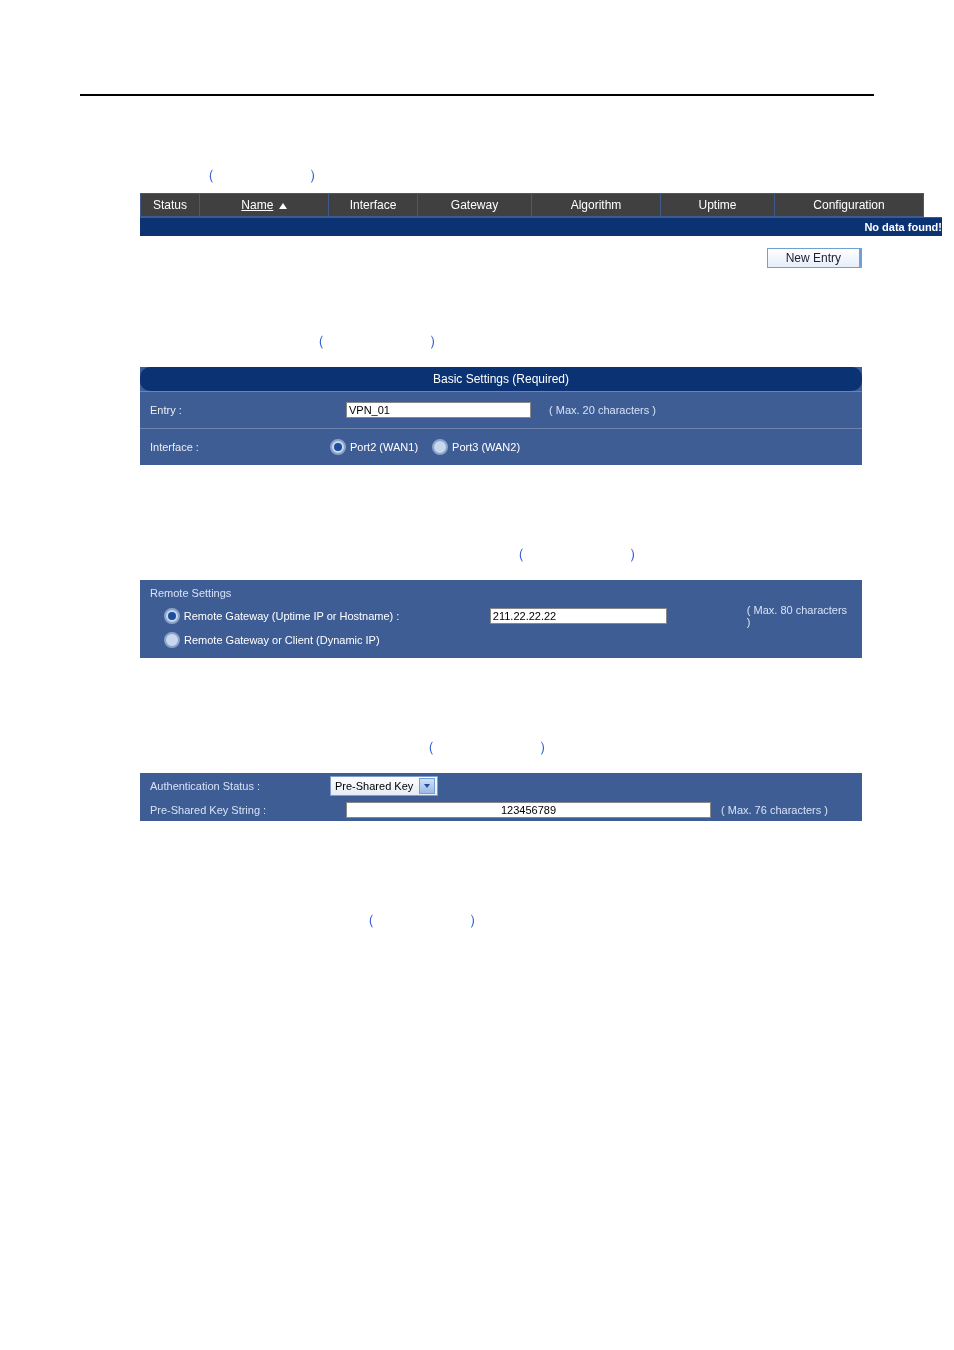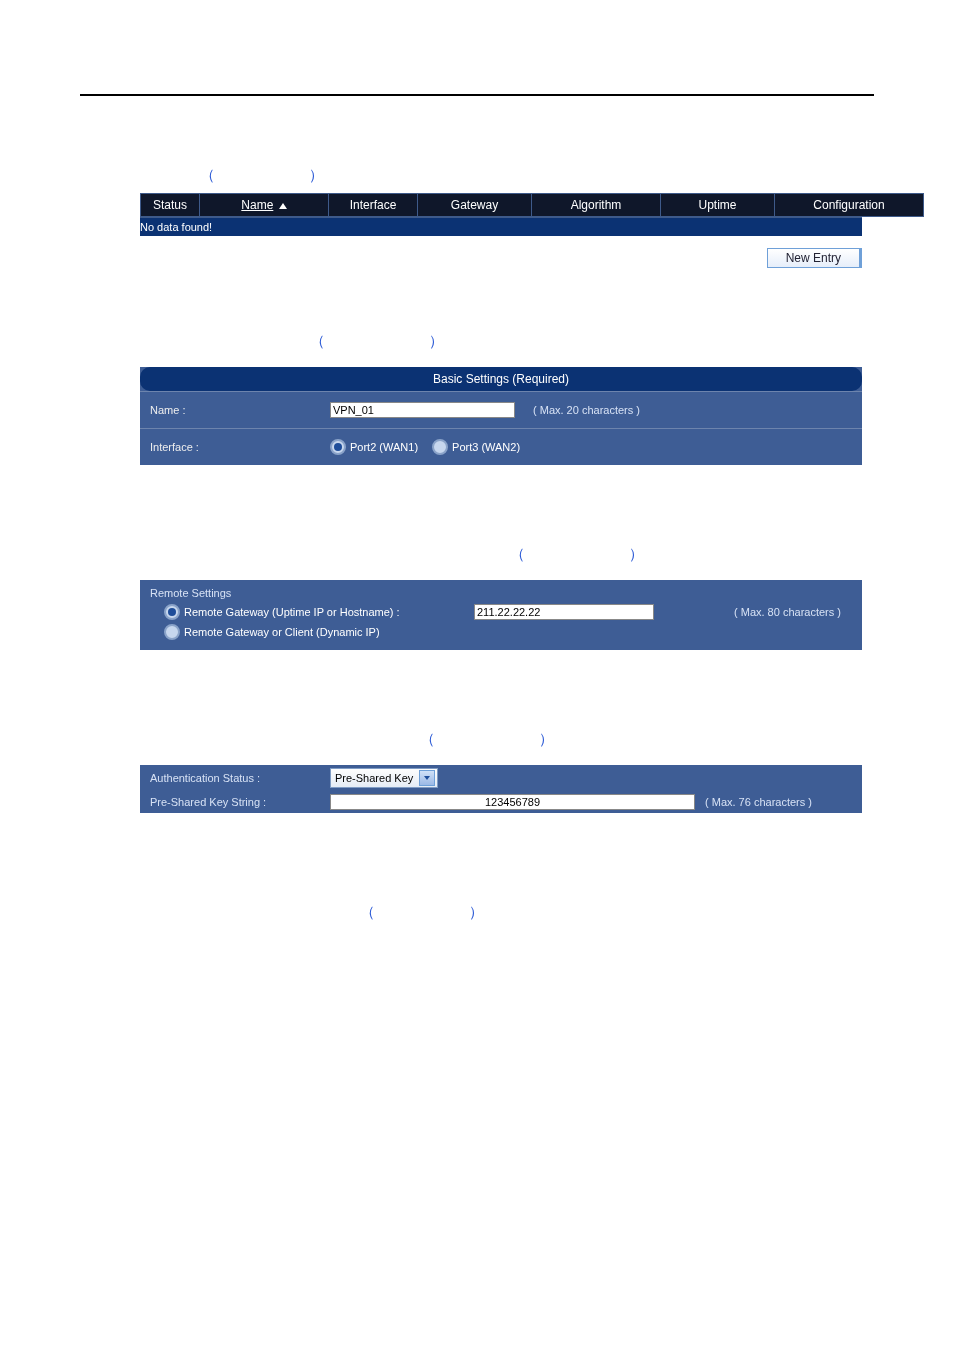--- a/index.html
+++ b/index.html
@@ -35,21 +35,21 @@
   .paren { color: #2d5bd6; font-size: 15px; }
 
   
   .hdr-table {
     width: 722px;
     border-collapse: collapse;
     margin-left: 60px;
     table-layout: fixed;
   }
   .hdr-table th {
-    background: #0f172a;
+    background: #404040;
     color: #fff;
     font-weight: normal;
     font-size: 12px;
     padding: 4px 4px;
     border: 1px solid #3e5a8a;
     text-align: center;
   }
   .hdr-table .col-status { width: 50px; }
   .hdr-table .col-name { width: 120px; }
   .hdr-table .col-interface { width: 80px; }
@@ -60,28 +60,29 @@
   .sort-arrow {
     display: inline-block;
     width: 0; height: 0;
     border-left: 4px solid transparent;
     border-right: 4px solid transparent;
     border-bottom: 6px solid #fff;
     margin-left: 2px;
     vertical-align: middle;
   }
   .no-data-row {
-    width: 722px;
+    width: 802px;
     margin-left: 60px;
     background: #0b3273;
     color: #fff;
     font-size: 11px;
-    text-align: left;
+    text-align: right;
     padding: 3px 0;
     border-top: 1px solid #3e5a8a;
+    font-weight: bold;
   }
   .new-entry-row {
     width: 722px;
     margin-left: 60px;
     text-align: right;
     padding: 12px 0 4px 0;
     text-decoration: underline;
   }
   .btn {
     display: inline-block;
@@ -121,20 +122,21 @@
   .panel-row:first-of-type { border-top: none; }
   .field-label { width: 180px; color: #eee; }
   .text-input {
     font-family: Arial, sans-serif;
     font-size: 11px;
     padding: 1px 2px;
     border: 1px solid #888;
     background: #fff;
     color: #000;
     box-sizing: border-box;
+    margin-left: 16px;
   }
   .text-input.w-name { width: 185px; }
   .hint { color: #d7e2f5; margin-left: 18px; font-size: 11px; }
 
   .radio {
     display: inline-block;
     width: 12px; height: 12px;
     border-radius: 50%;
     background: #c7d7ee;
     border: 2px solid #8aa3c9;
@@ -249,21 +251,21 @@
   </div>
 
   <div class="caption" style="margin-top:60px;">
     <span class="paren" style="margin-left:230px;">（</span>
     <span class="paren" style="margin-left:100px;">）</span>
   </div>
 
   <div class="panel">
     <div class="panel-title">Basic Settings (Required)</div>
     <div class="panel-row">
-      <div class="field-label">Name :</div>
+      <div class="field-label">Entry :</div>
       <input class="text-input w-name" value="VPN_01" style="">
       <div class="hint">( Max. 20 characters )</div>
     </div>
     <div class="panel-row">
       <div class="field-label">Interface :</div>
       <span class="radio checked"></span>
       <span>Port2 (WAN1)</span>
       <span style="display:inline-block; width:14px;"></span>
       <span class="radio"></span>
       <span>Port3 (WAN2)</span>

